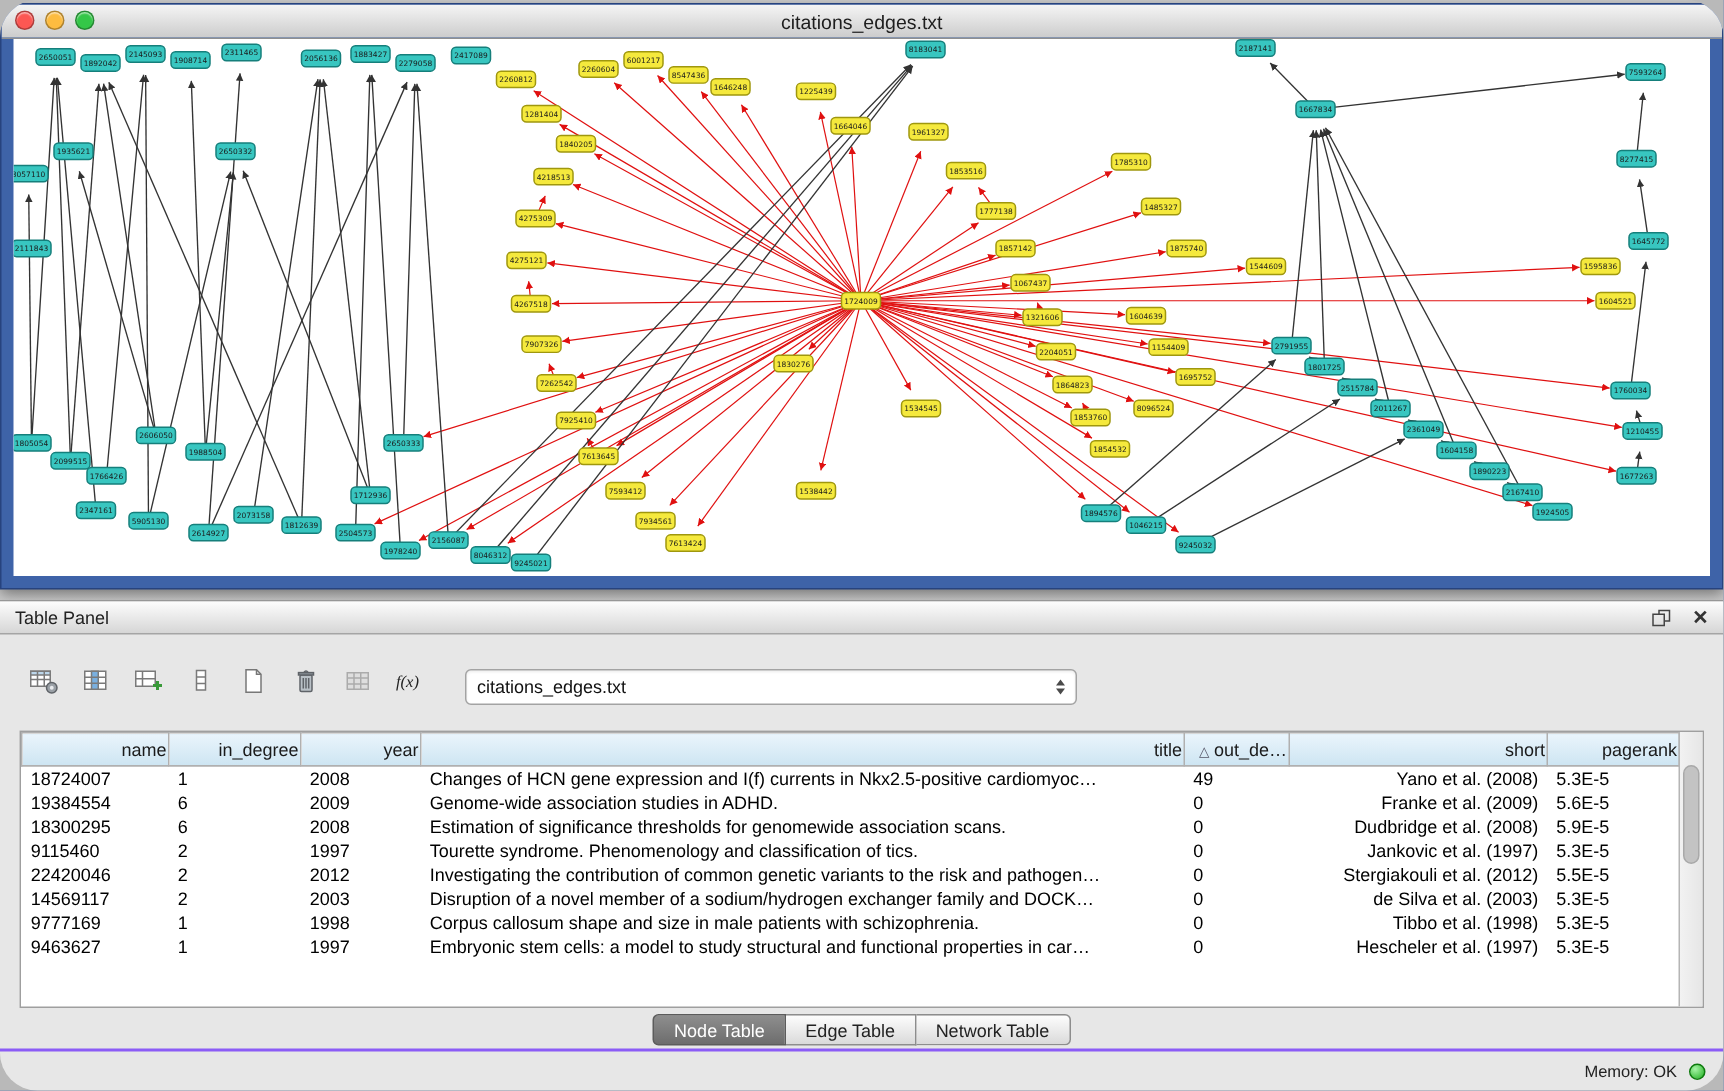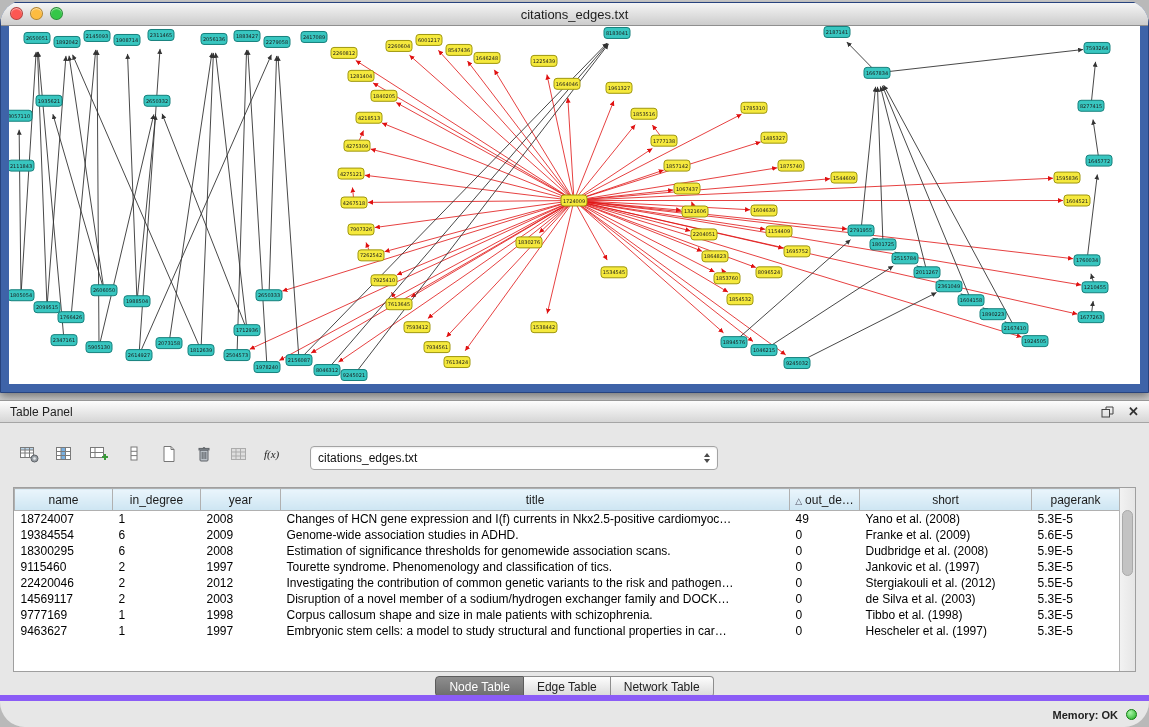--- a/index.html
+++ b/index.html
@@ -35,37 +35,37 @@
   .updown{display:flex;flex-direction:column;align-items:center;gap:2px;margin-left:6px;}
   .updown i{display:block;width:0;height:0;border-left:3.5px solid transparent;border-right:3.5px solid transparent;}
   .updown i.up{border-bottom:4px solid #4a4a4a;}
   .updown i.down{border-top:4px solid #4a4a4a;}
 
   #data-table{position:absolute;left:13px;right:13px;top:86px;height:183px;background:#fff;
     border:1px solid #9f9f9f;overflow:hidden;}
   #data-table table{border-collapse:collapse;table-layout:fixed;width:calc(100% - 15px);font-size:12px;}
   col.w0{width:98px}col.w1{width:88px}col.w2{width:80px}col.w3{width:auto}col.w4{width:70px}col.w5{width:172px}col.w6{width:88px}
   th{background:linear-gradient(#eaf5fc,#cde5f2);border:1px solid #b0b0b0;height:19px;font-weight:normal;
-    font-size:12px;color:#1a1a1a;text-align:center;white-space:nowrap;overflow:hidden;}
+    font-size:12px;color:#1a1a1a;text-align:right;white-space:nowrap;overflow:hidden;}
   .sort-icon{font-size:9px;color:#556;margin-right:3px;}
   td{padding:0 6px;height:16px;line-height:16px;color:#000;white-space:nowrap;overflow:hidden;text-overflow:ellipsis;}
-  td.c5{text-align:left;}
+  td.c5{text-align:right;}
   #vscroll{position:absolute;right:0;top:0;bottom:0;width:15px;border-left:1px solid #b5b5b5;
     background:linear-gradient(90deg,#f2f2f2,#e6e6e6);}
   #vthumb{position:absolute;left:2px;right:2px;top:22px;height:64px;border-radius:6px;background:#c3c3c3;border:1px solid #a9a9a9;}
 
   #tabs{position:absolute;left:0;right:0;top:275px;display:flex;justify-content:center;}
   .tab{height:19px;padding:0 13px;font-size:12px;display:flex;align-items:center;
     border:1px solid #8d8d8d;border-left-width:0;background:linear-gradient(#fdfdfd,#dadada);color:#222;cursor:default;}
   .tab:first-child{border-radius:4px 0 0 4px;border-left-width:1px;}
   .tab:last-child{border-radius:0 4px 4px 0;}
   .tab.active{background:linear-gradient(#8e8e8e,#6d6d6d);color:#fff;border-color:#5c5c5c;}
 
-  #statusbar{position:absolute;left:0;right:0;bottom:0;height:27px;border-top:6px solid #8b5cf6;
-    display:flex;align-items:center;justify-content:flex-end;padding-right:12px;gap:8px;font-size:11px;color:#222;font-weight:bold;}
+  #statusbar{position:absolute;left:0;right:0;bottom:0;height:27px;border-top:2px solid #8b5cf6;
+    display:flex;align-items:center;justify-content:flex-end;padding-right:12px;gap:8px;font-size:11px;color:#222;}
   #memdot{width:11px;height:11px;border-radius:50%;border:1px solid #0d7a0d;
     background:radial-gradient(circle at 35% 30%, #a8f5a8, #1fae1f);box-sizing:border-box;}
 </style>
 </head>
 <body>
 
 <div id="screen">
 
   <div id="graph-window">
     <div id="titlebar">

